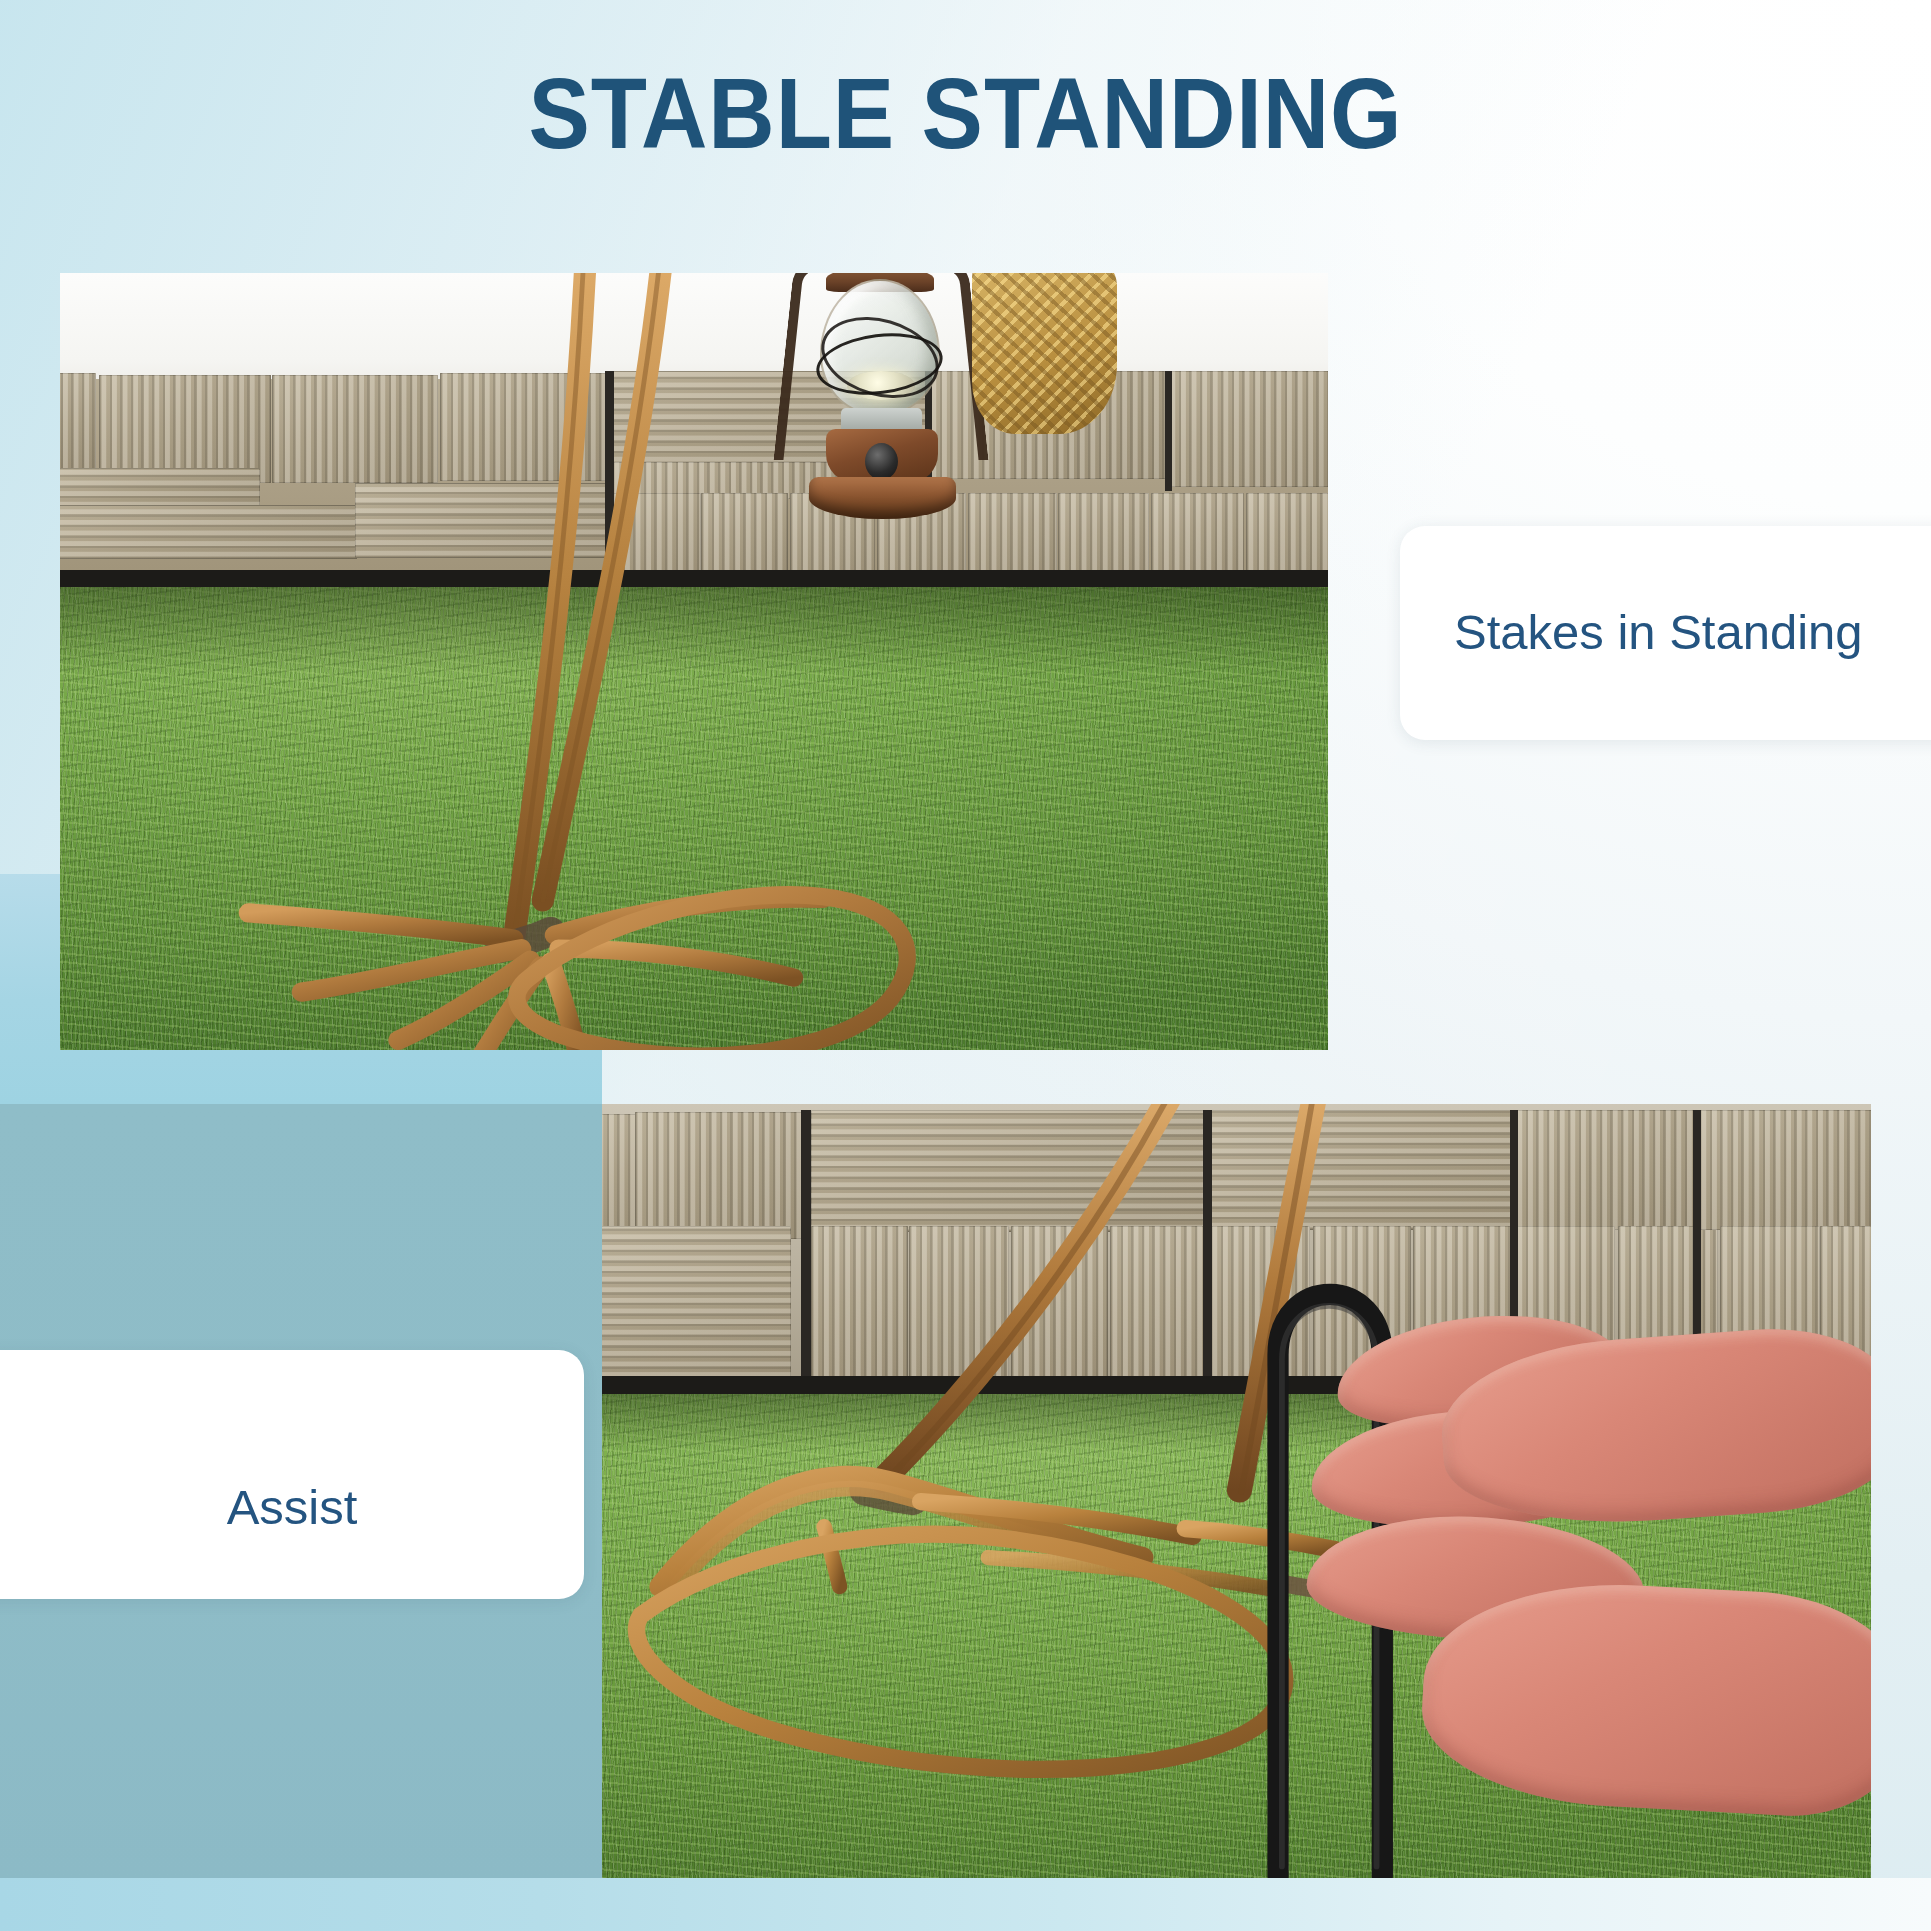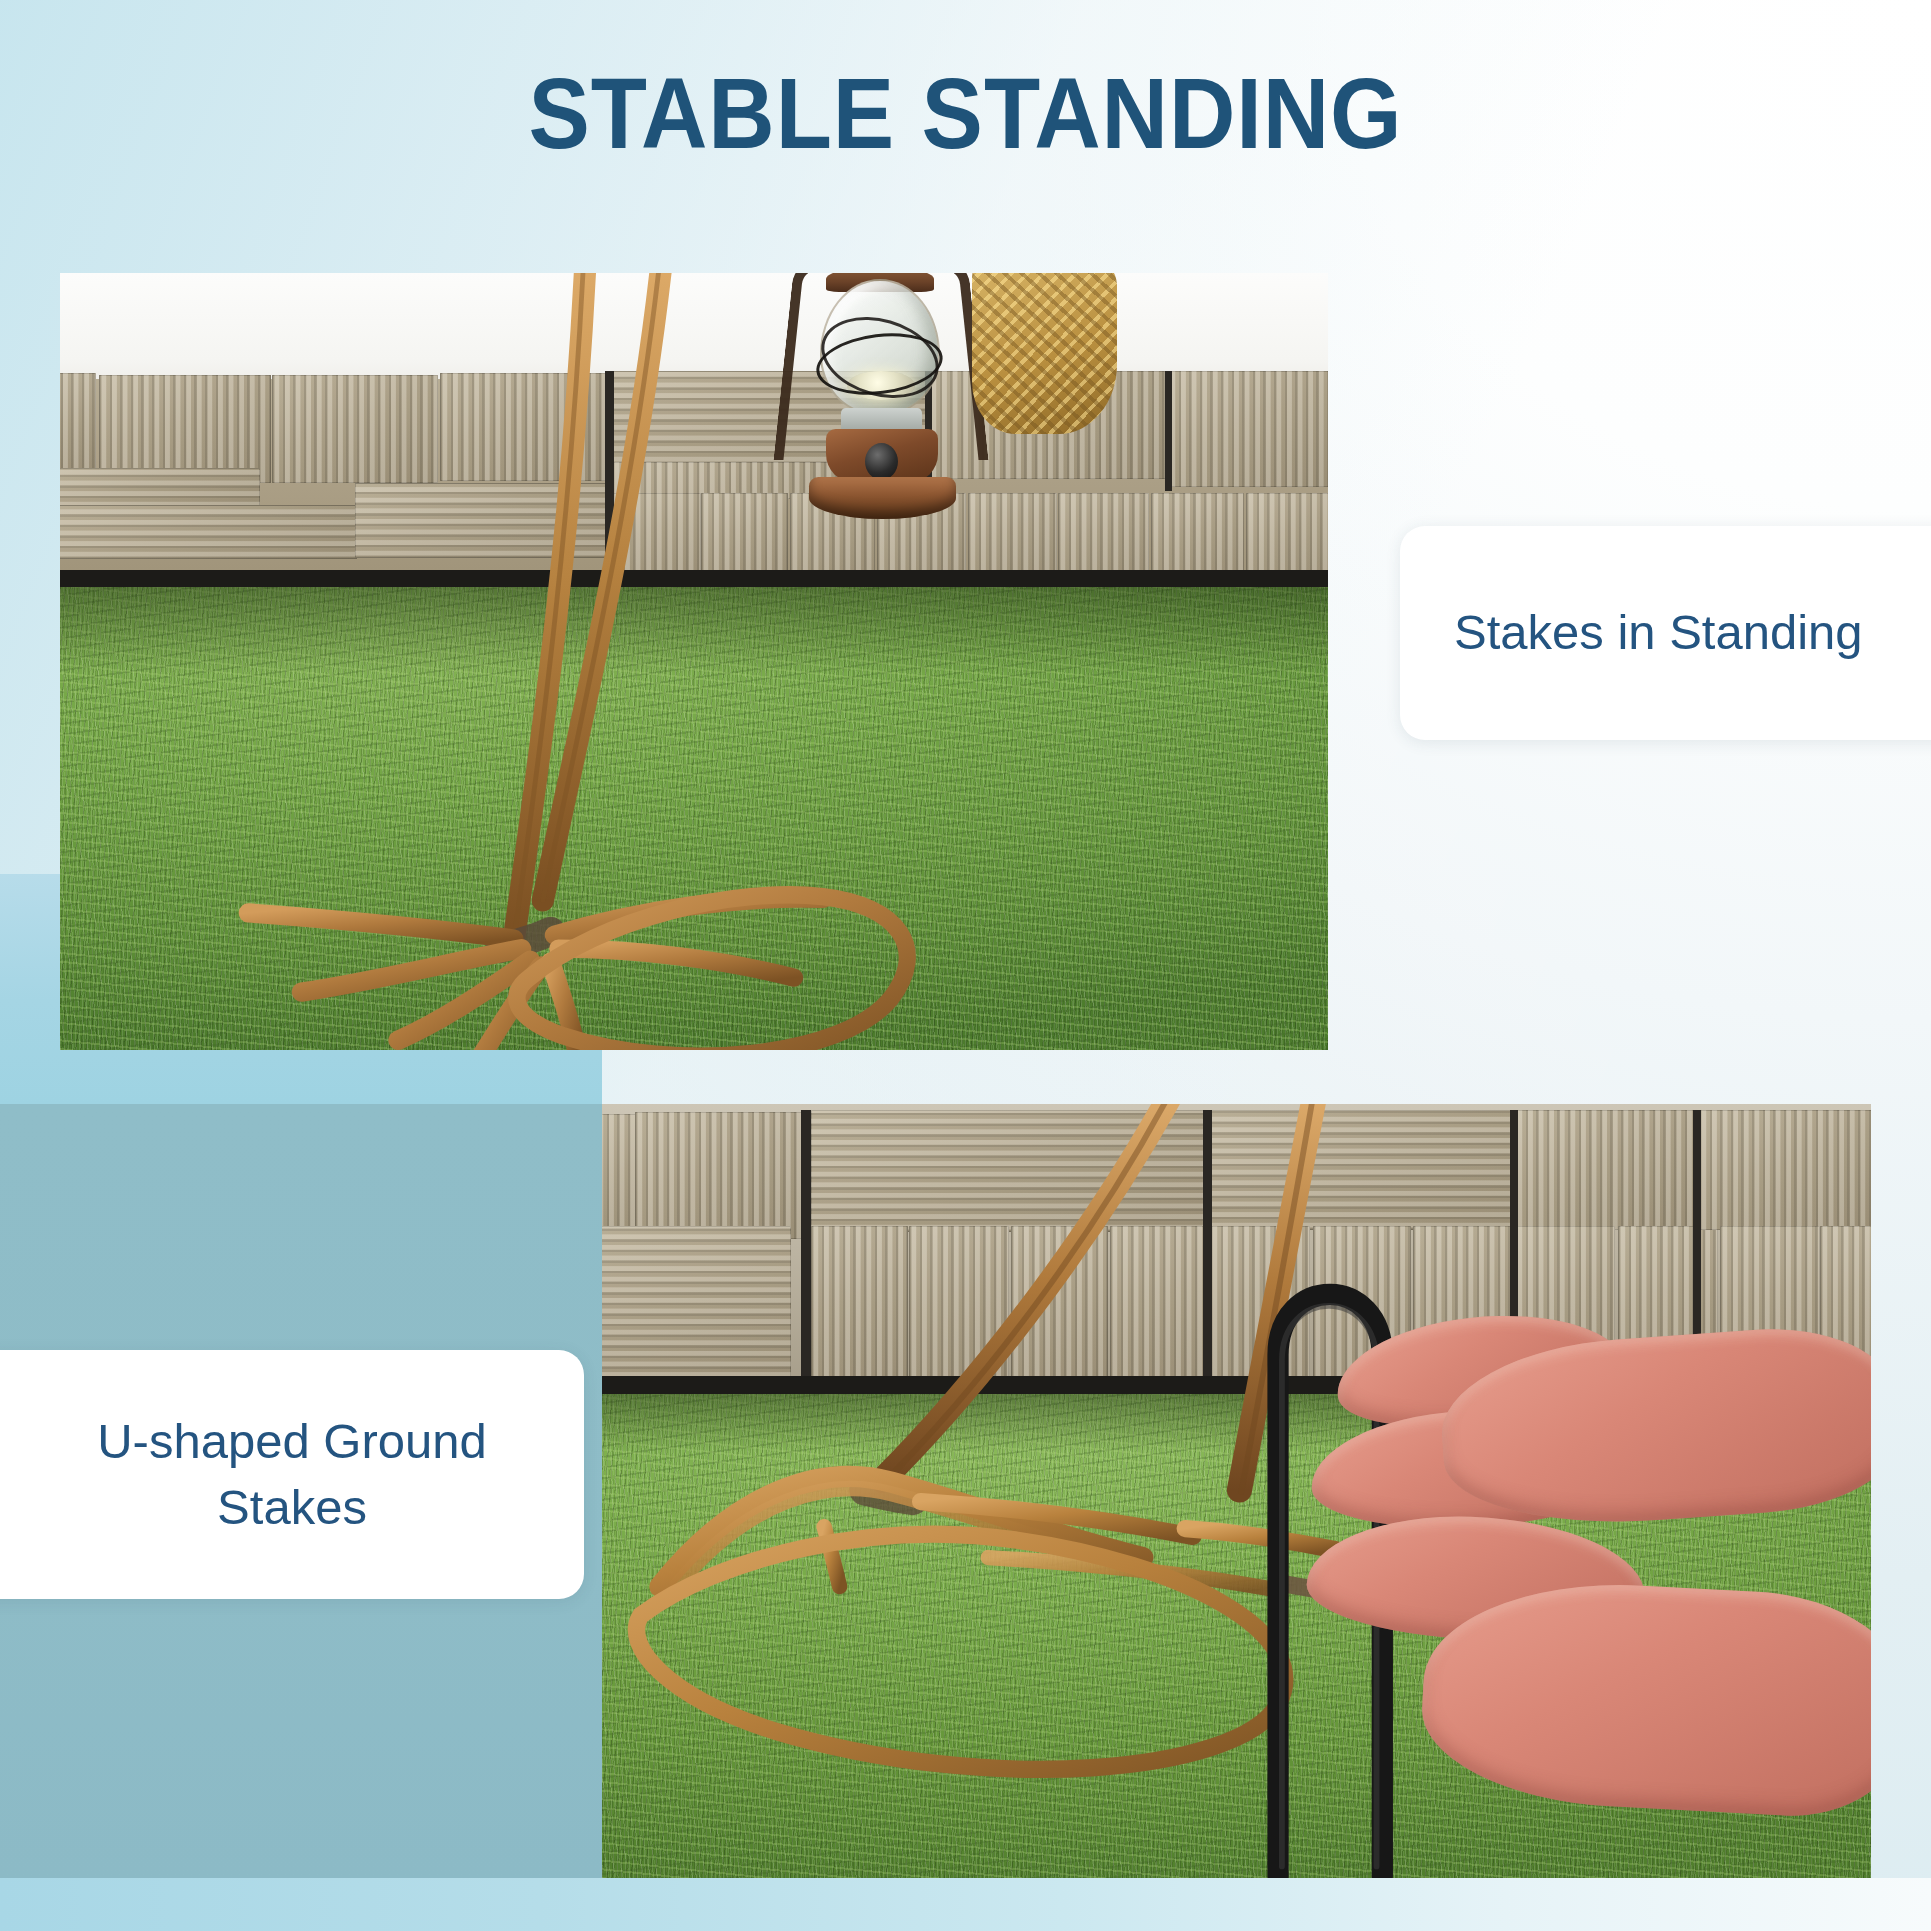--- a/index.html
+++ b/index.html
@@ -483,17 +483,17 @@
     <div class="finger" style="left:145px; top:309px; width:483px; height:222px; transform:rotate(3deg); border-radius:44% 32% 24% 40%/48% 44% 40% 40%;"></div>
   </div>
 </div>
 
 <div class="label-card" id="label-assist">
   <span class="lbl-text">Stakes in Standing</span>
 </div>
 
 <div class="label-card" id="label-stakes">
   <span class="lbl-text">
-    <span>U-shaped Ground</span><br>
-    <span>Stakes</span>
+    <br>
+    <span>Assist</span>
   </span>
 </div>
 
 
 </body></html>

